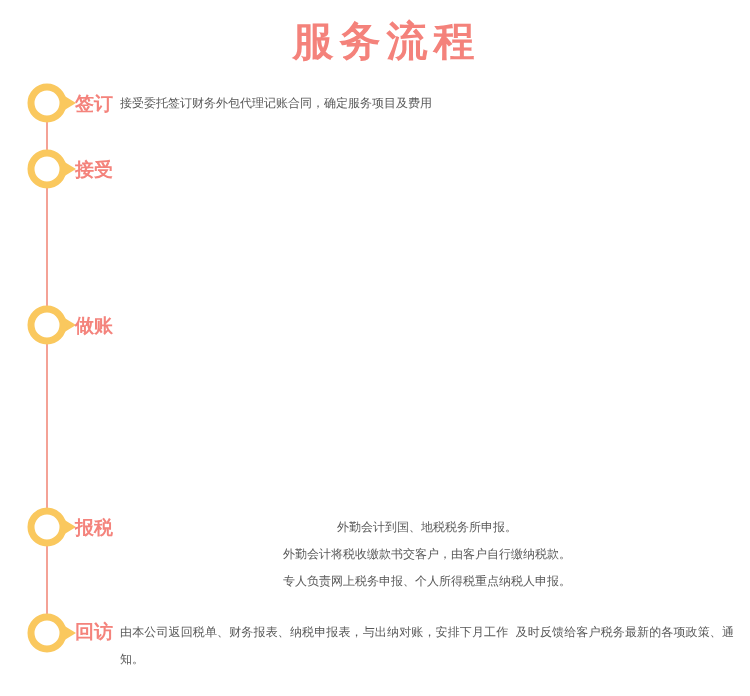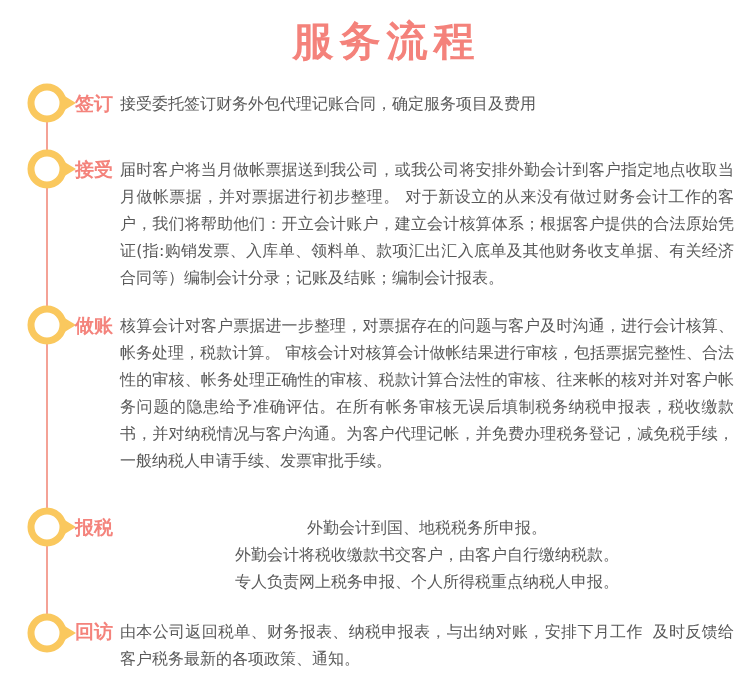--- a/index.html
+++ b/index.html
@@ -55,21 +55,21 @@
     height: 27px;
     line-height: 27px;
     font-size: 19px;
     font-weight: bold;
     color: #f4837c;
     white-space: nowrap;
   }
   .step-text {
     margin-left: 120px;
     width: 614px;
-    font-size: 16px;
+    font-size: 12px;
     line-height: 27px;
     color: #595959;
     text-align: justify;
   }
   .step-text .line { white-space: nowrap; text-align: center; }
   
   #step-0 { top: 90px; }
   #step-1 { top: 156px; }
   #step-2 { top: 312px; }
   #step-3 { top: 514px; }
@@ -92,30 +92,28 @@
     <div class="step-label">签订</div>
     <div class="step-text">接受委托签订财务外包代理记账合同，确定服务项目及费用</div>
   </div>
 
   <div class="step" id="step-1">
     <svg class="step-node" viewBox="0 0 50 44" xmlns="http://www.w3.org/2000/svg">
       <path d="M31,11 L49,22 L31,33 Z" fill="#fac85e"></path>
       <circle cx="20" cy="22" r="16" fill="#ffffff" stroke="#fac85e" stroke-width="7"></circle>
     </svg>
     <div class="step-label">接受</div>
-    <div class="step-text">届时客户将当月做帐票据送到我公司，或我公司将安排外勤会计到客户指定地点收取当月做帐票据，并对票据进行初步整理。 对于新设立的从来没有做过财务会计工作的客户，我们将帮助他们：开立会计账户，建立会计核算体系；根据客户提供的合法原始凭证(指:购销发票、入库单、领料单、款项汇出汇入底单及其他财务收支单据、有关经济合同等）编制会计分录；记账及结账；编制会计报表。</div>
   </div>
 
   <div class="step" id="step-2">
     <svg class="step-node" viewBox="0 0 50 44" xmlns="http://www.w3.org/2000/svg">
       <path d="M31,11 L49,22 L31,33 Z" fill="#fac85e"></path>
       <circle cx="20" cy="22" r="16" fill="#ffffff" stroke="#fac85e" stroke-width="7"></circle>
     </svg>
     <div class="step-label">做账</div>
-    <div class="step-text">核算会计对客户票据进一步整理，对票据存在的问题与客户及时沟通，进行会计核算、帐务处理，税款计算。 审核会计对核算会计做帐结果进行审核，包括票据完整性、合法性的审核、帐务处理正确性的审核、税款计算合法性的审核、往来帐的核对并对客户帐务问题的隐患给予准确评估。在所有帐务审核无误后填制税务纳税申报表，税收缴款书，并对纳税情况与客户沟通。为客户代理记帐，并免费办理税务登记，减免税手续，一般纳税人申请手续、发票审批手续。</div>
   </div>
 
   <div class="step" id="step-3">
     <svg class="step-node" viewBox="0 0 50 44" xmlns="http://www.w3.org/2000/svg">
       <path d="M31,11 L49,22 L31,33 Z" fill="#fac85e"></path>
       <circle cx="20" cy="22" r="16" fill="#ffffff" stroke="#fac85e" stroke-width="7"></circle>
     </svg>
     <div class="step-label">报税</div>
     <div class="step-text">
       <div class="line">外勤会计到国、地税税务所申报。</div>

